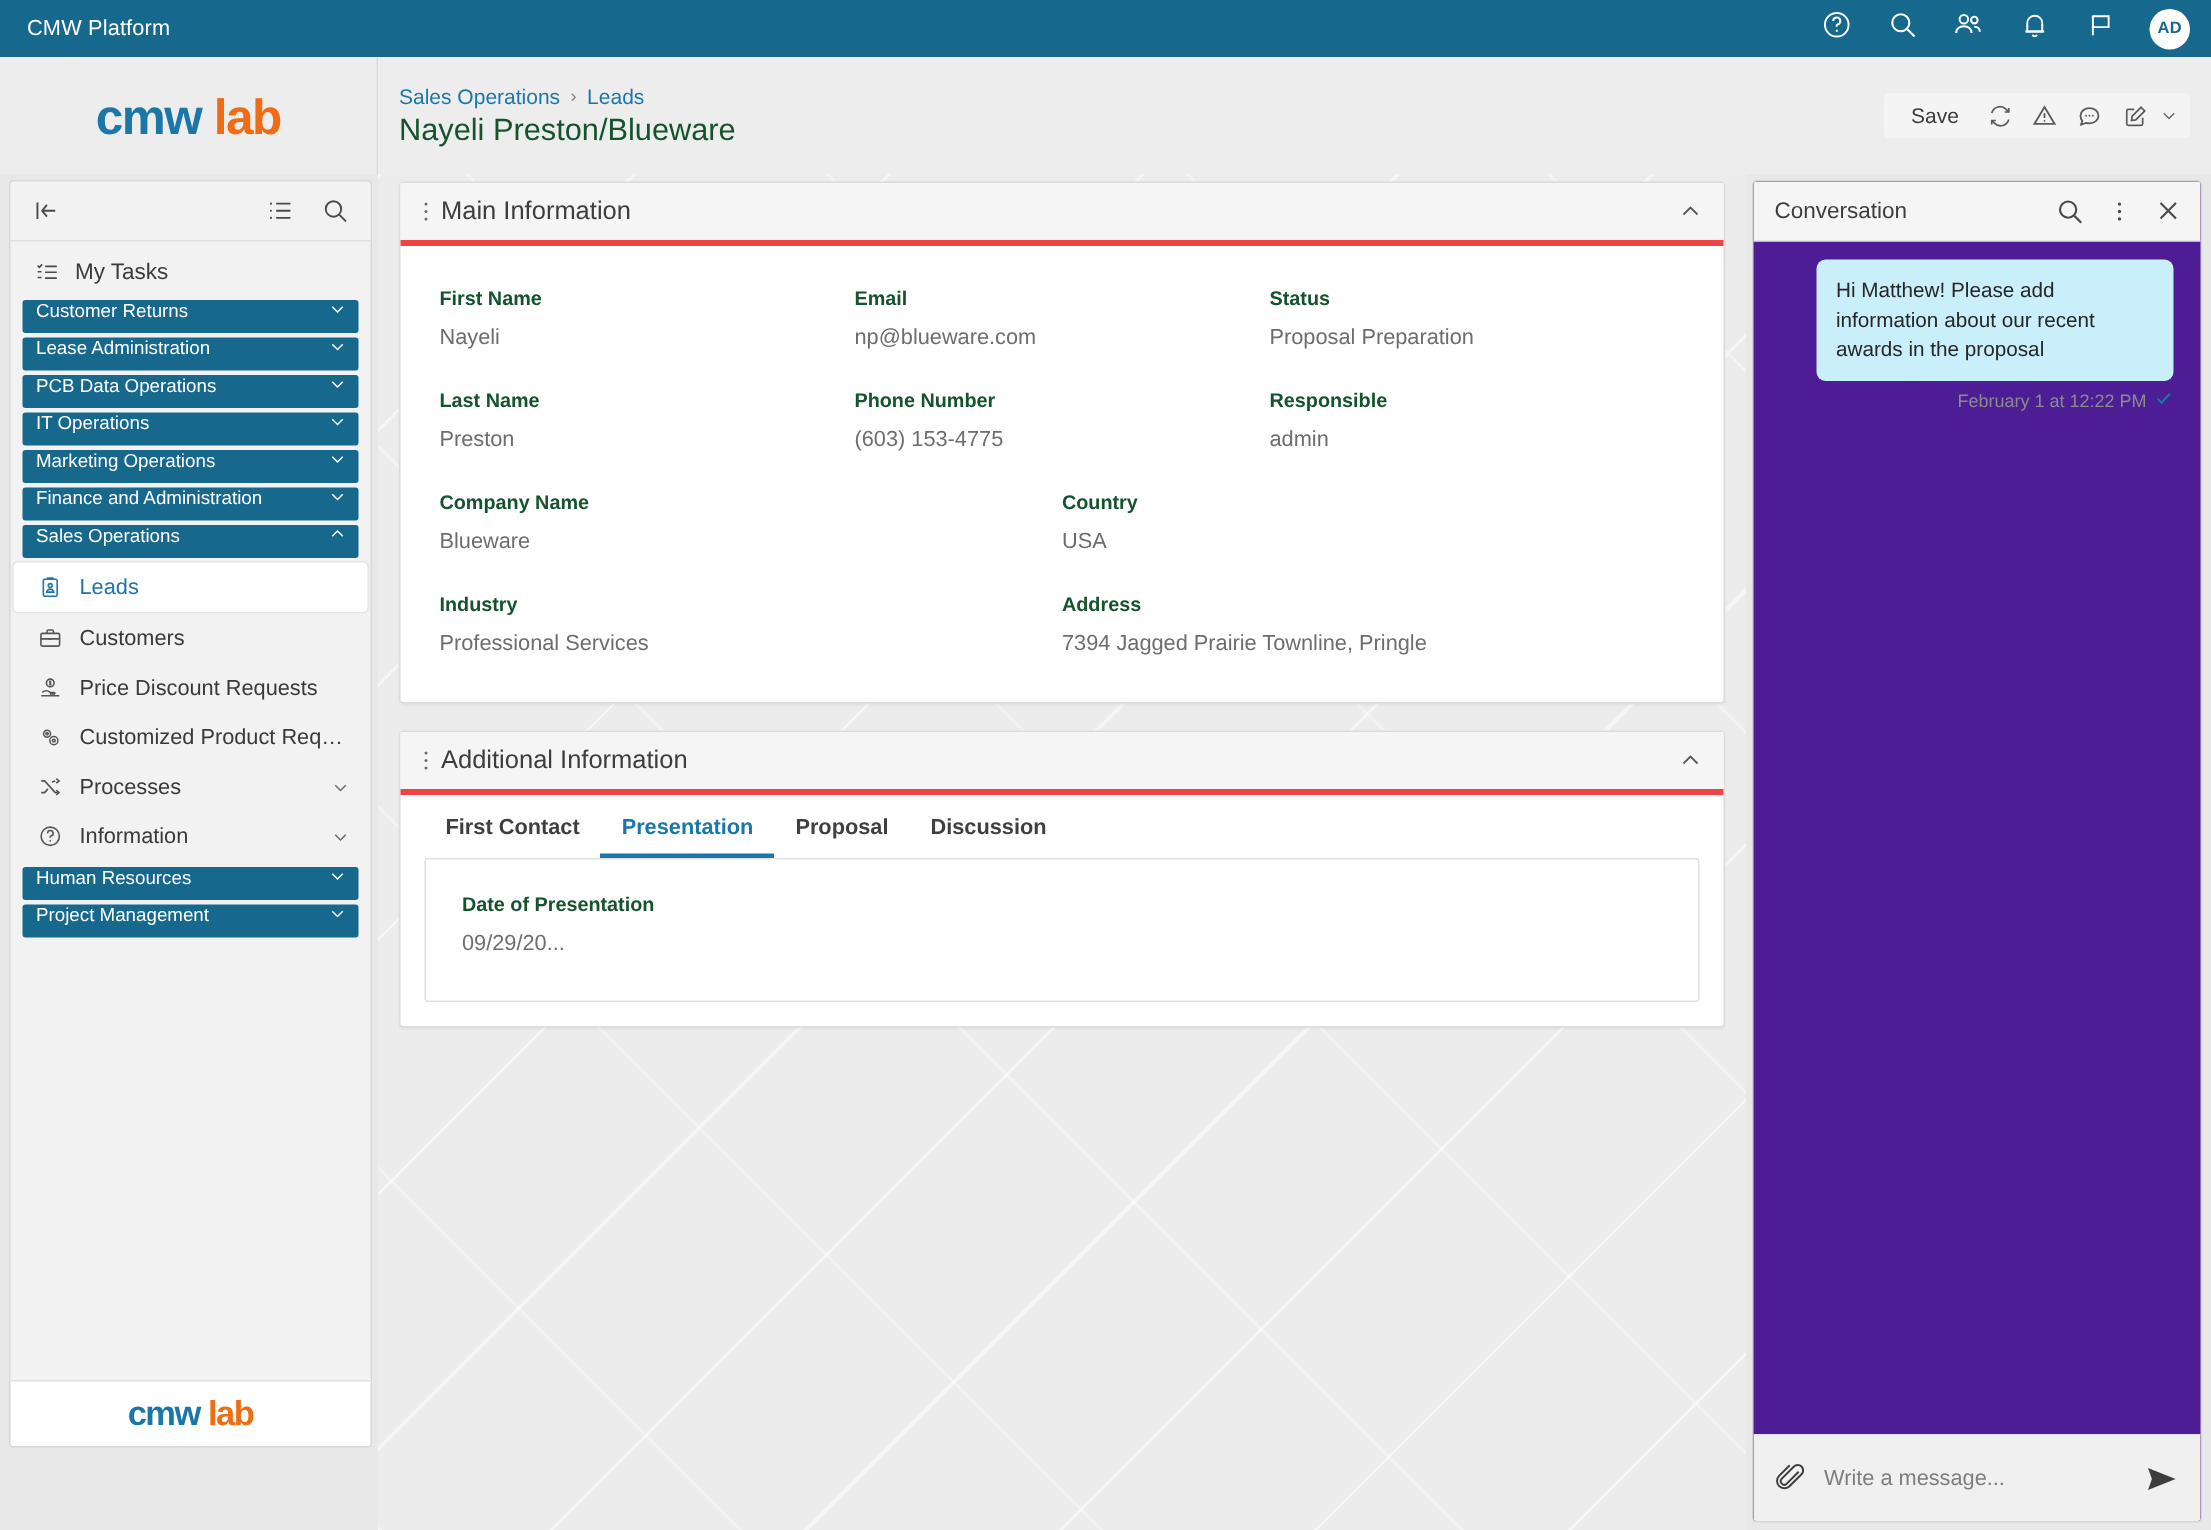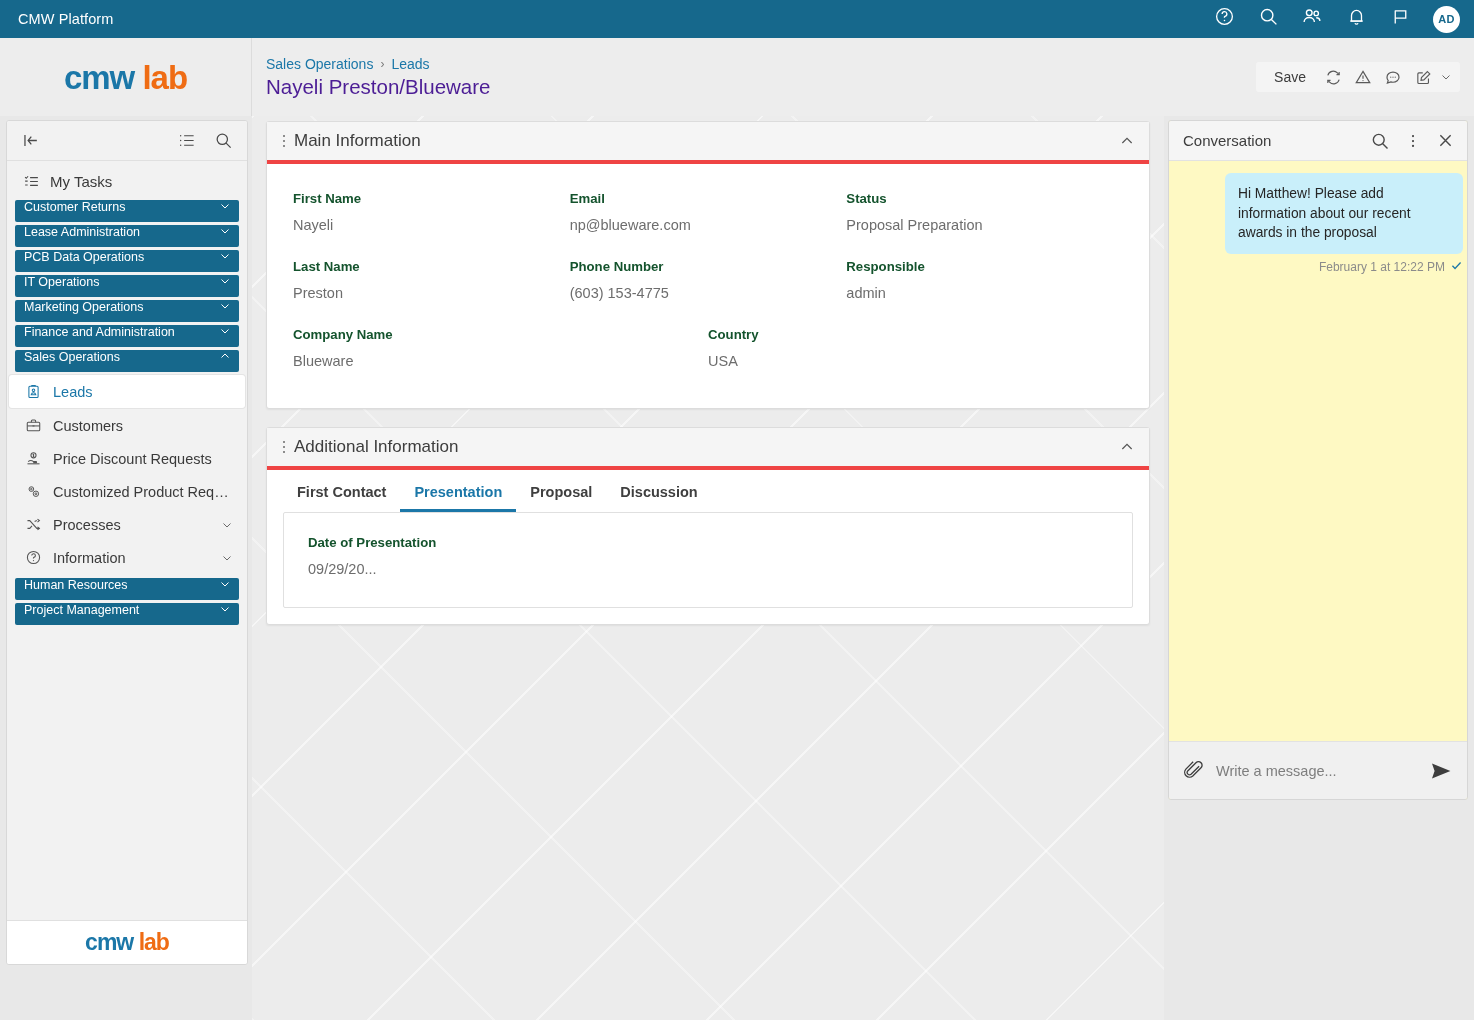--- a/index.html
+++ b/index.html
@@ -40,21 +40,21 @@
     width: 252px; height: 78px; display: flex; align-items: center; justify-content: center;
     border-right: 1px solid #dcdcdc;
   }
   .logo { font-size: 33px; font-weight: bold; letter-spacing: -1px; line-height: 1; }
   .logo .cmw { color: #1b77a8; }
   .logo .lab { color: #ef6c14; }
   .crumbs { padding-left: 14px; flex: 1; }
   .crumb-row { display: flex; align-items: center; gap: 7px; font-size: 14px; margin-bottom: 3px; }
   .crumb-link { color: #1b77a8; cursor: pointer; }
   .crumb-sep { color: #7b7b7b; font-size: 12px; }
-  .rec-title { font-size: 20.5px; color: #4c1d95; }
+  .rec-title { font-size: 20.5px; color: #14532d; }
   .header-actions {
     display: flex; align-items: center; gap: 0;
     background: #f4f4f4; border-radius: 3px; height: 30px;
     margin-right: 14px; padding: 0 6px;
   }
   .save-btn {
     font-size: 14px; color: #3c3c3c; padding: 0 12px; cursor: pointer;
     height: 30px; display: flex; align-items: center;
   }
   .ha-ico {
@@ -140,31 +140,31 @@
     cursor: pointer; border-bottom: 3px solid transparent;
   }
   .tab.active { color: #1b77a8; border-bottom-color: #1b77a8; }
   .tabpane {
     margin: 0 16px 16px 16px; border: 1px solid #e0e0e0; border-radius: 2px;
     padding: 22px 24px 30px 24px; min-height: 90px;
   }
 
   
   .conv {
-    position: absolute; left: 1168px; top: 120px; width: 300px; height: 680px;
-    background: #fef9c3; border: 1px solid #d6d6d6; border-radius: 3px;
+    position: absolute; left: 1168px; top: 120px; width: 300px; height: 895px;
+    background: #4c1d95; border: 1px solid #d6d6d6; border-radius: 3px;
     display: flex; flex-direction: column; overflow: hidden;
   }
   .conv-head {
     height: 40px; background: #f5f5f5; border-bottom: 1px solid #e2e2e2;
     display: flex; align-items: center; padding: 0 12px 0 14px; gap: 14px;
   }
   .conv-title { flex: 1; font-size: 15px; color: #3d3d3d; }
   .conv-ico { display: flex; align-items: center; justify-content: center; cursor: pointer; color: #4a4a4a; }
-  .conv-body { flex: 1; padding: 12px 4px; overflow: hidden; }
+  .conv-body { flex: 1; padding: 12px 18px; overflow: hidden; }
   .msg-wrap { display: flex; flex-direction: column; align-items: flex-end; }
   .bubble {
     background: #c9effa; border-radius: 6px; padding: 11px 13px;
     font-size: 13.8px; color: #262626; line-height: 1.42; max-width: 238px;
   }
   .msg-meta {
     display: flex; align-items: center; gap: 5px; margin-top: 5px;
     font-size: 12px; color: #8b8b8b; justify-content: space-between;
   }
   .check { color: #1b77a8; }
@@ -495,20 +495,30 @@
           <div class="fcell c2">
             <div class="flabel">Company Name</div>
             <div class="fvalue">Blueware</div>
           </div>
           <div class="fcell c2">
             <div class="flabel">Country</div>
             <div class="fvalue">USA</div>
           </div>
         </div>
 
+        <div class="frow" style="margin-bottom:0">
+          <div class="fcell c2">
+            <div class="flabel">Industry</div>
+            <div class="fvalue">Professional Services</div>
+          </div>
+          <div class="fcell c2">
+            <div class="flabel">Address</div>
+            <div class="fvalue">7394 Jagged Prairie Townline, Pringle</div>
+          </div>
+        </div>
 
       </div>
     </div>
 
     <div class="card">
       <div class="card-head">
         <div class="kebab">
             <i></i>
             <i></i>
             <i></i>

